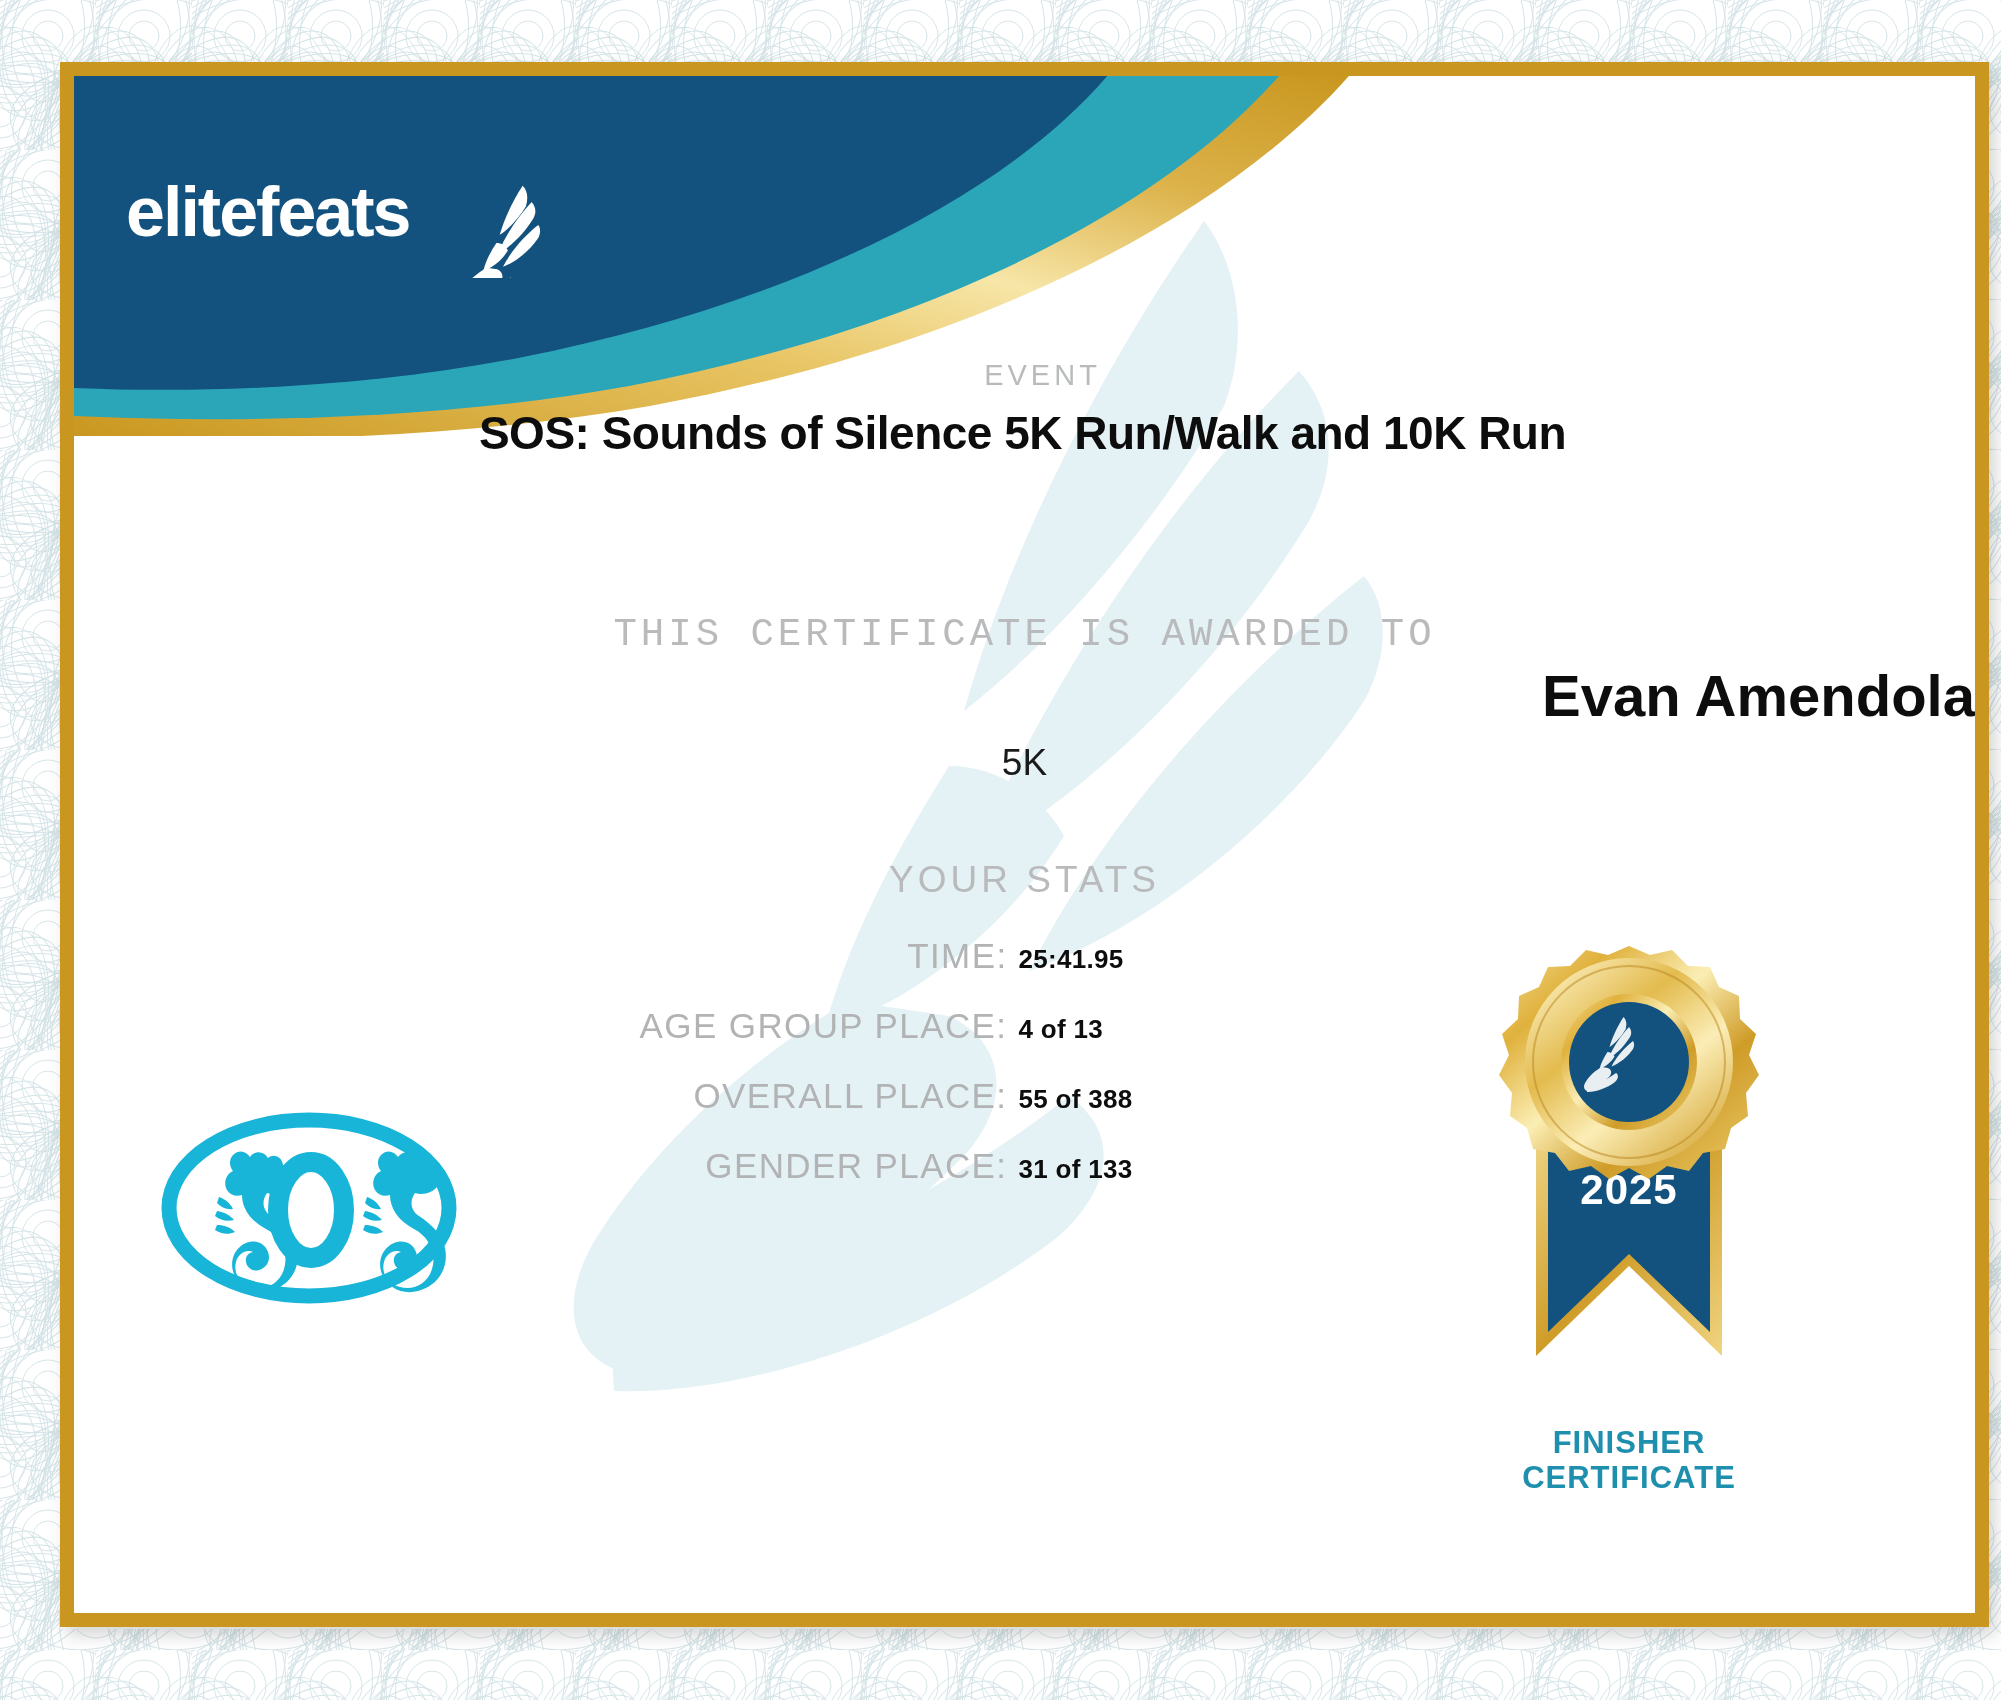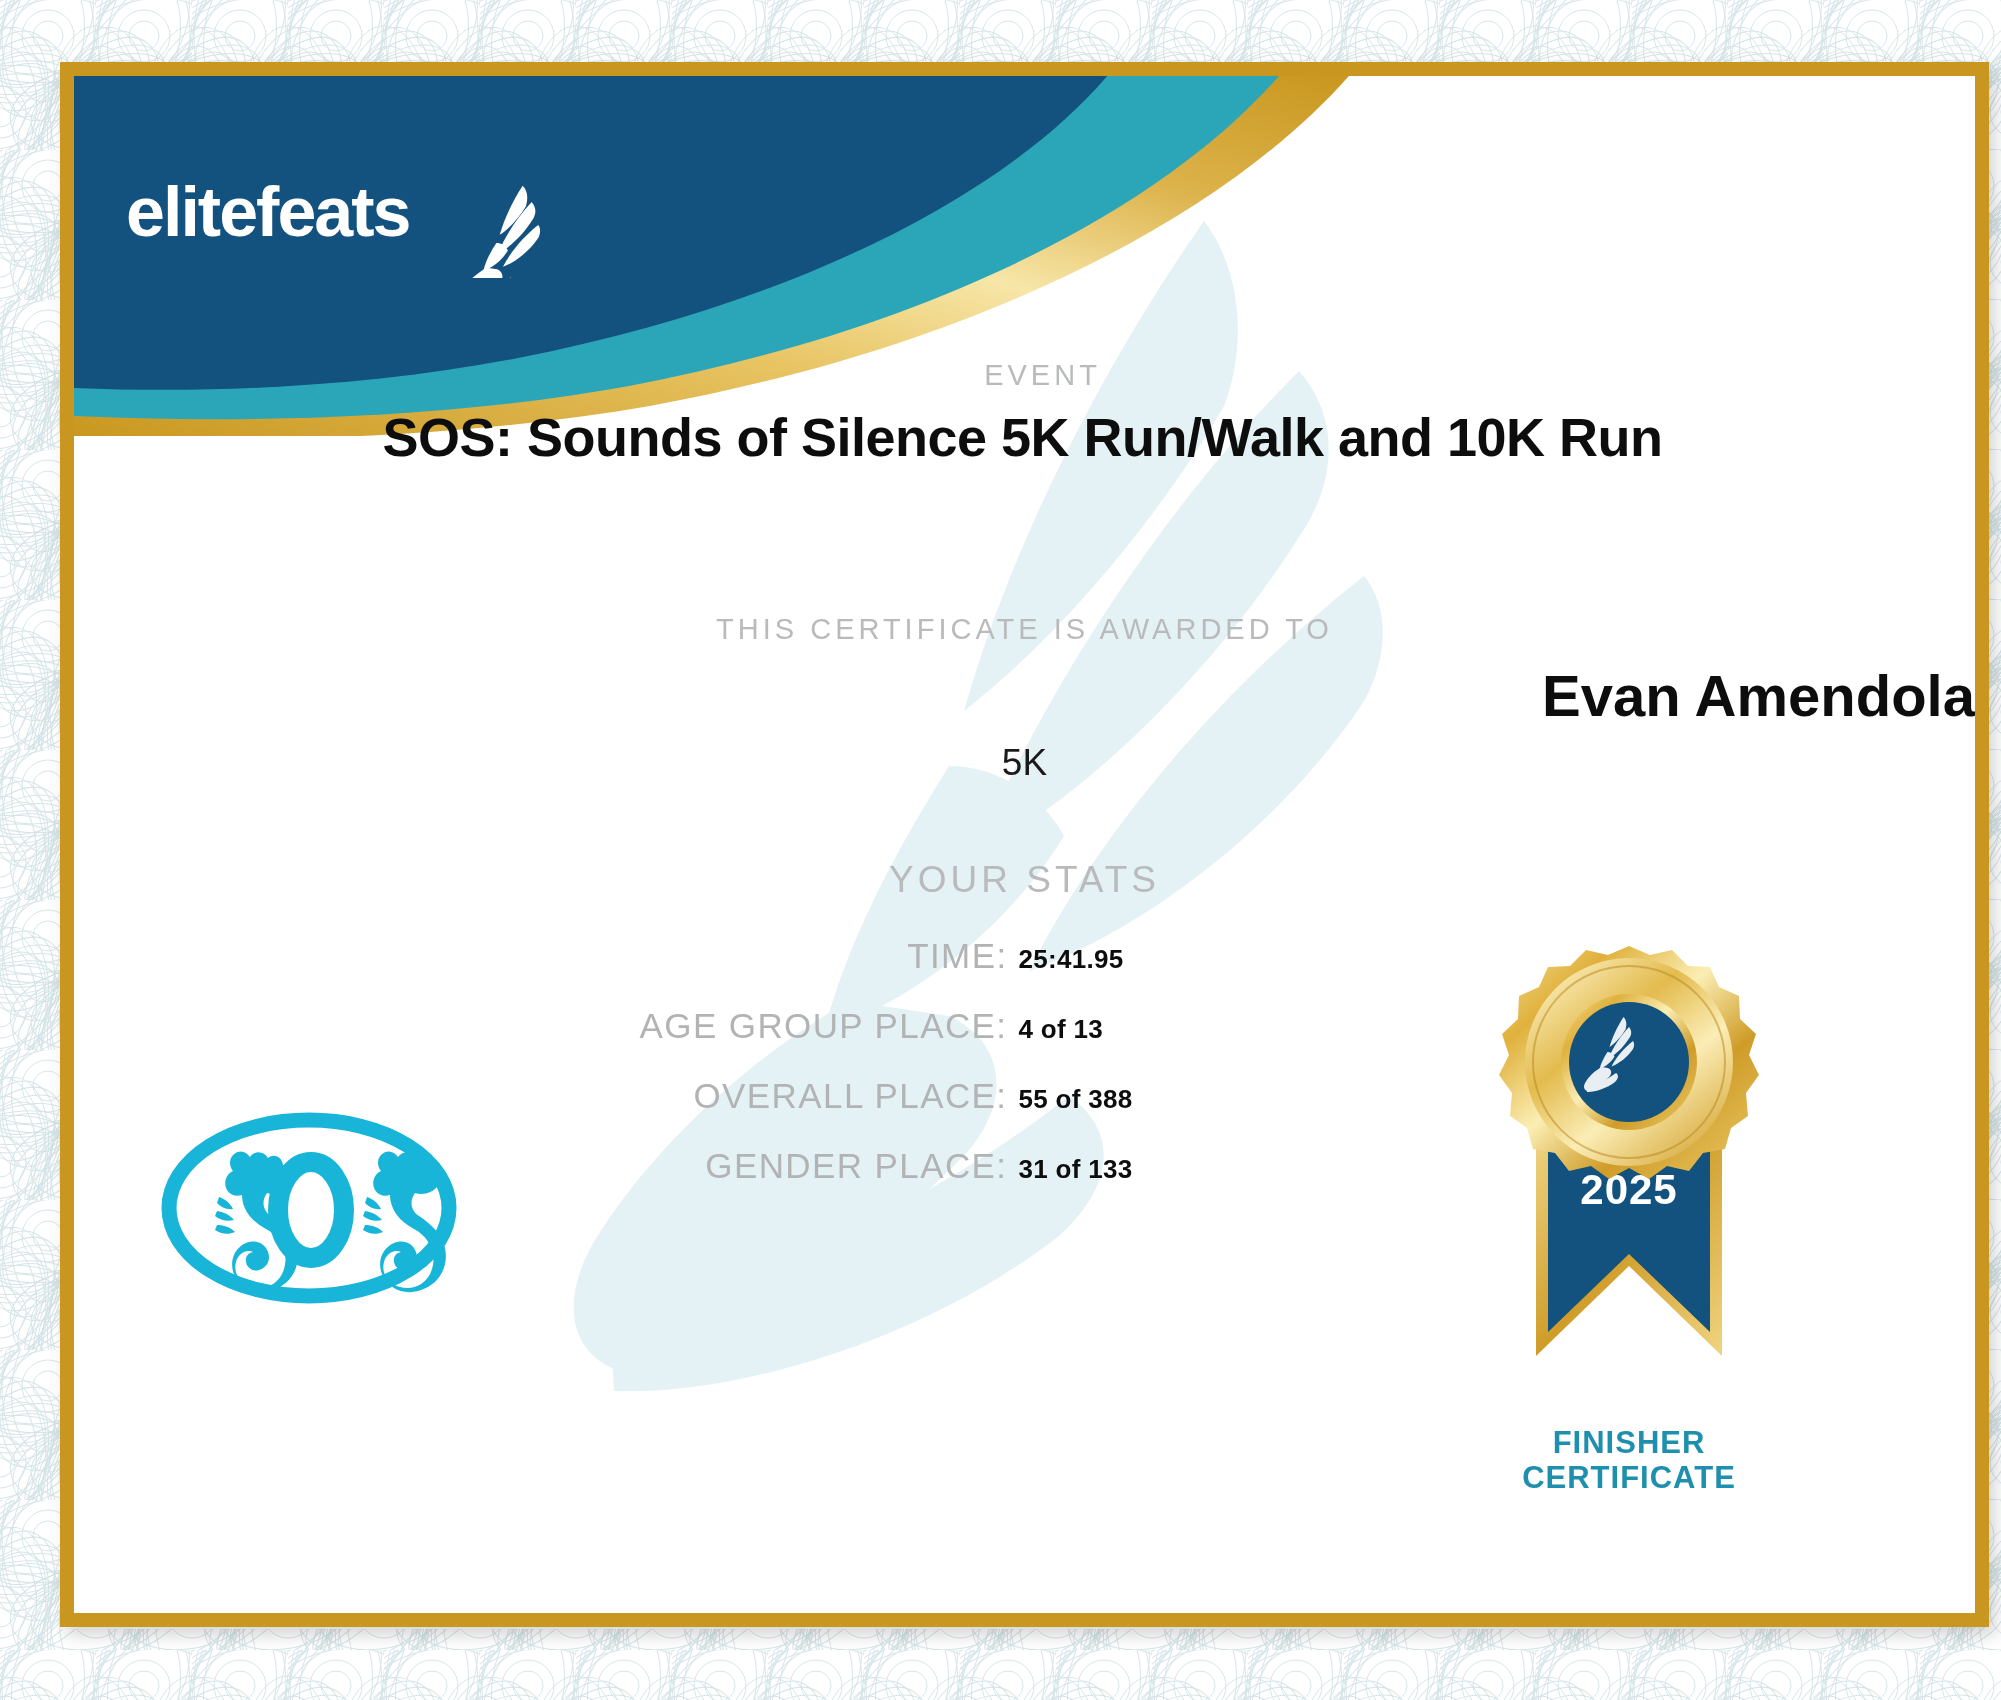--- a/index.html
+++ b/index.html
@@ -64,30 +64,31 @@
   }
 
   #event-label {
     position: absolute; left: 0; right: 0; top: 283px;
     font-size: 29px;
     margin-left: 36px;
   }
   #event-title {
     position: absolute; left: 0; right: 4px; top: 330px;
     text-align: center;
-    font-size: 54px;
+    font-size: 46px;
     font-weight: 700;
     color: #0d0d0d;
     letter-spacing: -0.5px;
     white-space: nowrap;
   }
 
   #awarded-label {
     position: absolute; left: 0; right: 0; top: 537px;
-    font-size: 29px;
+    font-size: 39px;
+    font-family: Liberation Mono, monospace;
   }
   #recipient-name {
     position: absolute; left: 0; right: 0; top: 586px;
     text-align: right;
     font-size: 58px;
     font-weight: 700;
     color: #0d0d0d;
   }
   #distance {
     position: absolute; left: 0; right: 0; top: 666px;

